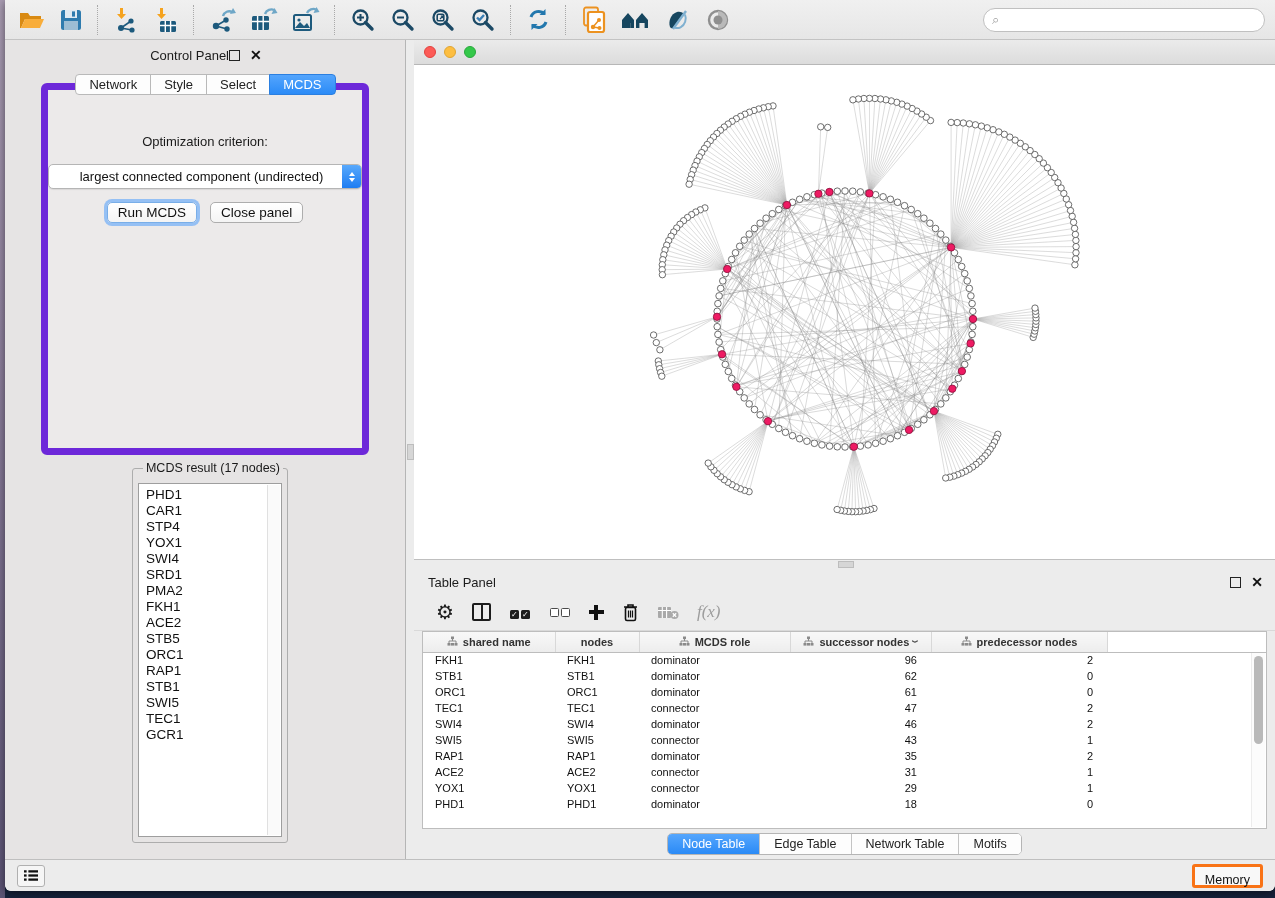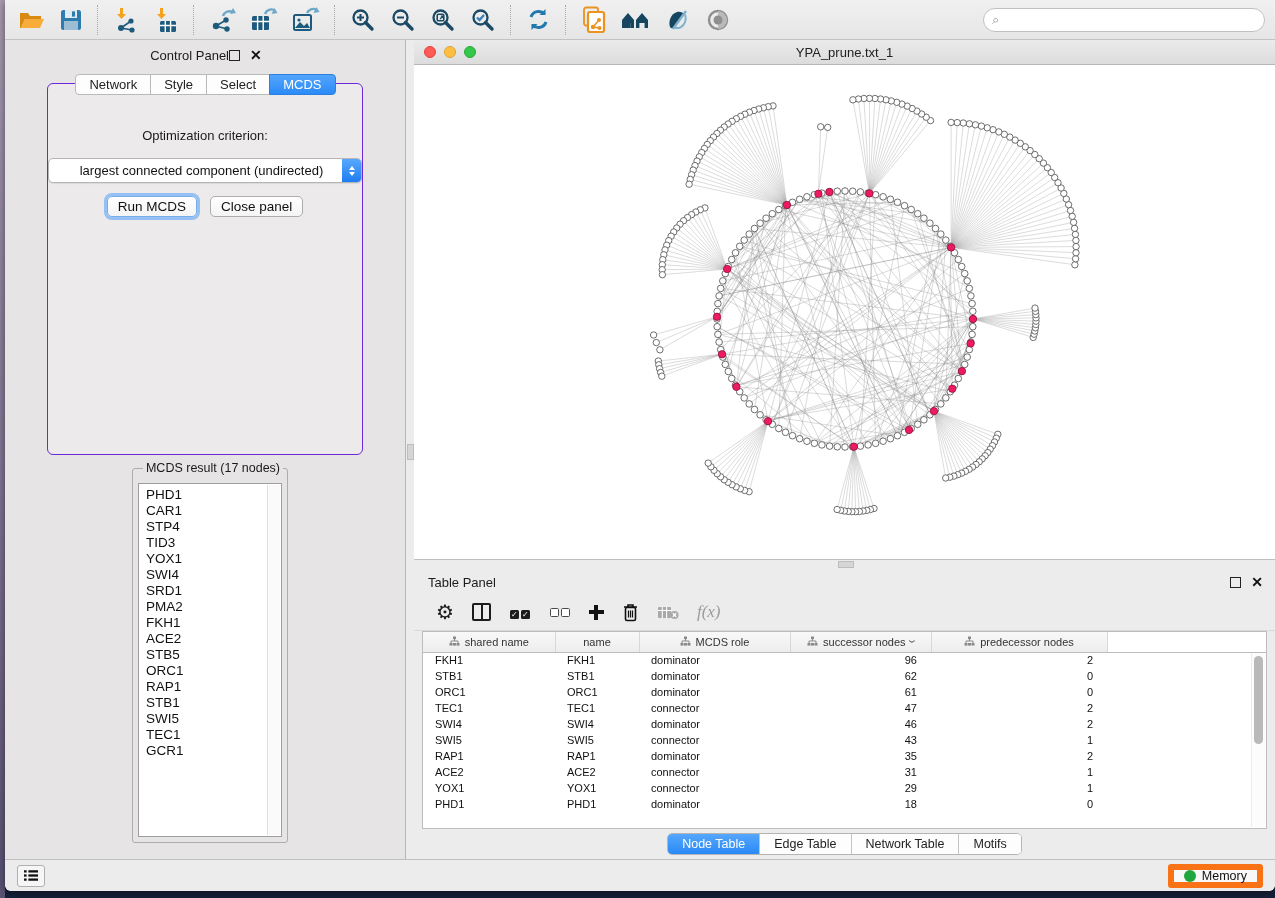--- a/index.html
+++ b/index.html
@@ -34,21 +34,21 @@
   .panel-title{font-size:13px;color:#1c1c1c;}
   .panel-title-btns{margin-left:auto;display:flex;align-items:center;gap:10px;}
   .float-ic{width:9px;height:9px;border:1.6px solid #222;display:inline-block;background:transparent;}
   .close-ic{font-size:14px;font-weight:bold;color:#111;line-height:1;cursor:pointer;}
   .cp-tabs{display:flex;justify-content:center;margin:6px 0 0 0;position:relative;z-index:2;}
   .cp-tab{border:1px solid #b9b9b9;background:#fdfdfd;color:#222;font-size:13px;padding:2px 13px;
     margin-right:-1px;cursor:pointer;font-family:"Liberation Sans",sans-serif;}
   .cp-tab:first-child{border-radius:4px 0 0 4px;}
   .cp-tab:last-child{border-radius:0 4px 4px 0;}
   .cp-tab.active{background:linear-gradient(180deg,#54a5fd,#2b8bf7);border-color:#2b7fe0;color:#fff;}
-  .cp-box{margin:-12px 8px 0 8px;border:1px solid #6d28d9;border-radius:6px;background:#eceaea;
+  .cp-box{margin:-12px 8px 0 8px;border:7px solid #6d28d9;border-radius:6px;background:#eceaea;
     height:372px;box-sizing:border-box;padding-top:32px;flex:0 0 auto;}
   .opt-label{text-align:center;font-size:13px;color:#1a1a1a;margin-top:12px;}
   .combo{margin:15px auto 11px auto;width:312px;height:23px;background:#fff;border:1px solid #b5b5b5;
     border-radius:5px;display:flex;align-items:center;box-shadow:0 1px 1px rgba(0,0,0,.08);cursor:default;}
   .combo-text{flex:1;font-size:13px;color:#111;padding-left:12px;text-align:center;white-space:nowrap;overflow:hidden;}
   .combo-stepper{width:19px;align-self:stretch;background:linear-gradient(180deg,#58a9fc,#1e7df2);
     border-radius:0 4px 4px 0;display:flex;flex-direction:column;align-items:center;justify-content:center;gap:2px;}
   .combo-stepper .up{width:0;height:0;border-left:3.5px solid transparent;border-right:3.5px solid transparent;border-bottom:4.5px solid #fff;}
   .combo-stepper .dn{width:0;height:0;border-left:3.5px solid transparent;border-right:3.5px solid transparent;border-top:4.5px solid #fff;}
   .btn-row{display:flex;justify-content:center;gap:13px;margin-top:13px;}
@@ -101,40 +101,40 @@
   .plus-glyph{position:relative;width:15px;height:15px;}
   .plus-glyph:before{content:"";position:absolute;left:0;right:0;top:5.5px;height:4px;background:#111;}
   .plus-glyph:after{content:"";position:absolute;top:0;bottom:0;left:5.5px;width:4px;background:#111;}
   .fx-glyph{font-family:"Liberation Serif",serif;font-style:italic;font-size:17px;color:#9c9c9c;}
   .table-wrap{margin:0 8px;border:1px solid #bdbdbd;background:#fff;position:relative;flex:1;overflow:hidden;min-height:0;}
   table.node-table{border-collapse:collapse;table-layout:fixed;width:100%;}
   .node-table th{height:20px;background:linear-gradient(180deg,#f8f8f8,#ededed);
     border-right:1px solid #d8d8d8;border-bottom:1px solid #bdbdbd;font-size:11px;font-weight:normal;color:#333;
     text-align:center;padding:0 4px;box-sizing:border-box;white-space:nowrap;overflow:hidden;}
   .node-table th.filler-h{background:#fff;border-right:none;}
-  .node-table th .hdr-inner{display:flex;align-items:center;justify-content:center;gap:5px;}
+  .node-table th .hdr-inner{display:flex;align-items:center;justify-content:center;gap:5px;font-weight:bold;}
   .node-table td{height:16px;font-size:11px;color:#111;padding:0;white-space:nowrap;overflow:hidden;box-sizing:border-box;}
   .node-table td.txt{padding-left:12px;text-align:left;}
   .node-table td.num{padding-right:14px;text-align:right;}
   .sort-ind{font-size:10px;color:#555;display:inline-block;transform:rotate(90deg) scaleY(1.4);}
   .tbl-vscroll{position:absolute;right:1px;top:21px;bottom:1px;width:13px;background:#fcfcfc;border-left:1px solid #ececec;}
   .tbl-vscroll .thumb{position:absolute;left:2px;top:3px;width:9px;height:88px;border-radius:5px;background:#b9b9b9;}
   .tp-tabs{height:30px;display:flex;align-items:center;justify-content:center;flex:0 0 30px;}
   .seg{display:flex;border-radius:5px;overflow:hidden;border:1px solid #b5b5b5;background:#fff;}
   .seg-tab{font-size:12.5px;color:#222;background:#fdfdfd;padding:3px 14px;border-right:1px solid #c4c4c4;cursor:pointer;font-family:"Liberation Sans",sans-serif;border-top:none;border-bottom:none;border-left:none;}
   .seg-tab:last-child{border-right:none;}
   .seg-tab.active{background:linear-gradient(180deg,#55a6fd,#2a8af6);color:#fff;}
 
   
   .status-bar{position:absolute;left:0;right:0;bottom:0;height:32px;background:#ececec;border-top:1px solid #bfbfbf;
     display:flex;align-items:center;padding:0 12px;box-sizing:border-box;border-radius:0 0 6px 6px;}
   .task-btn{width:28px;height:22px;border:1px solid #b0b0b0;background:#f6f6f6;border-radius:3px;
     display:flex;align-items:center;justify-content:center;cursor:pointer;}
-  .memory-btn{margin-left:auto;border:6px solid #f97316;background:#f8f8f8;border-radius:3px;height:24px;
-    display:flex;align-items:center;gap:6px;padding:0 10px;font-size:12.5px;color:#111;cursor:pointer;font-family:"Liberation Sans",sans-serif;}
+  .memory-btn{margin-left:auto;border:3px solid #f97316;background:#f8f8f8;border-radius:3px;height:24px;
+    display:flex;align-items:center;gap:6px;padding:0 10px;font-size:12.5px;color:#111;cursor:pointer;font-family:"Liberation Sans",sans-serif;flex-direction:column;}
   .memory-dot{width:12px;height:12px;border-radius:50%;background:var(--memory-green,#1ea73c);}
 </style>
 </head>
 <body>
 
 <div class="desktop-strip-left"></div>
 
 <div class="app-window">
 
   <div class="toolbar">
@@ -309,21 +309,20 @@
           <button class="mac-btn">Close panel</button>
         </div>
       </div>
       <fieldset class="mcds-fieldset">
         <legend>MCDS result (17 nodes)</legend>
         <div class="mcds-list">
           <ul>
               <li>PHD1</li>
               <li>CAR1</li>
               <li>STP4</li>
-              <li>TID3</li>
               <li>YOX1</li>
               <li>SWI4</li>
               <li>SRD1</li>
               <li>PMA2</li>
               <li>FKH1</li>
               <li>ACE2</li>
               <li>STB5</li>
               <li>ORC1</li>
               <li>RAP1</li>
               <li>STB1</li>
@@ -335,21 +334,20 @@
         </div>
       </fieldset>
     </div>
 
     <div class="v-splitter">
         <div class="grip"></div>
       </div>
 
     <div class="right-col">
       <div class="net-titlebar">
-        <span class="net-title">YPA_prune.txt_1</span>
         <span class="tlights">
           <span class="tlight red"></span>
           <span class="tlight yellow"></span>
           <span class="tlight green"></span>
         </span>
       </div>
       <div class="net-view">
         <svg width="862" height="494" viewBox="0 0 862 494">
             <g class="edges">
               <line x1="308.0" y1="289.3" x2="438.7" y2="381.8"></line>
@@ -1053,21 +1051,21 @@
                         <path d="M5.5 3v2M2 7V5h7v2" fill="none" stroke="#8a8a8a" stroke-width="1"></path>
                         <rect x="0.5" y="7" width="3" height="2.6" fill="#8a8a8a"></rect>
                         <rect x="4" y="7" width="3" height="2.6" fill="#8a8a8a"></rect>
                         <rect x="7.5" y="7" width="3" height="2.6" fill="#8a8a8a"></rect>
                       </svg>
                       <span>shared name</span>
                     </span>
                   </th>
                   <th>
                     <span class="hdr-inner">
-                      <span>name</span>
+                      <span>nodes</span>
                     </span>
                   </th>
                   <th>
                     <span class="hdr-inner">
                       <svg width="11" height="11" viewBox="0 0 11 11">
                         <rect x="4" y="0.5" width="3" height="2.6" fill="#8a8a8a"></rect>
                         <path d="M5.5 3v2M2 7V5h7v2" fill="none" stroke="#8a8a8a" stroke-width="1"></path>
                         <rect x="0.5" y="7" width="3" height="2.6" fill="#8a8a8a"></rect>
                         <rect x="4" y="7" width="3" height="2.6" fill="#8a8a8a"></rect>
                         <rect x="7.5" y="7" width="3" height="2.6" fill="#8a8a8a"></rect>

